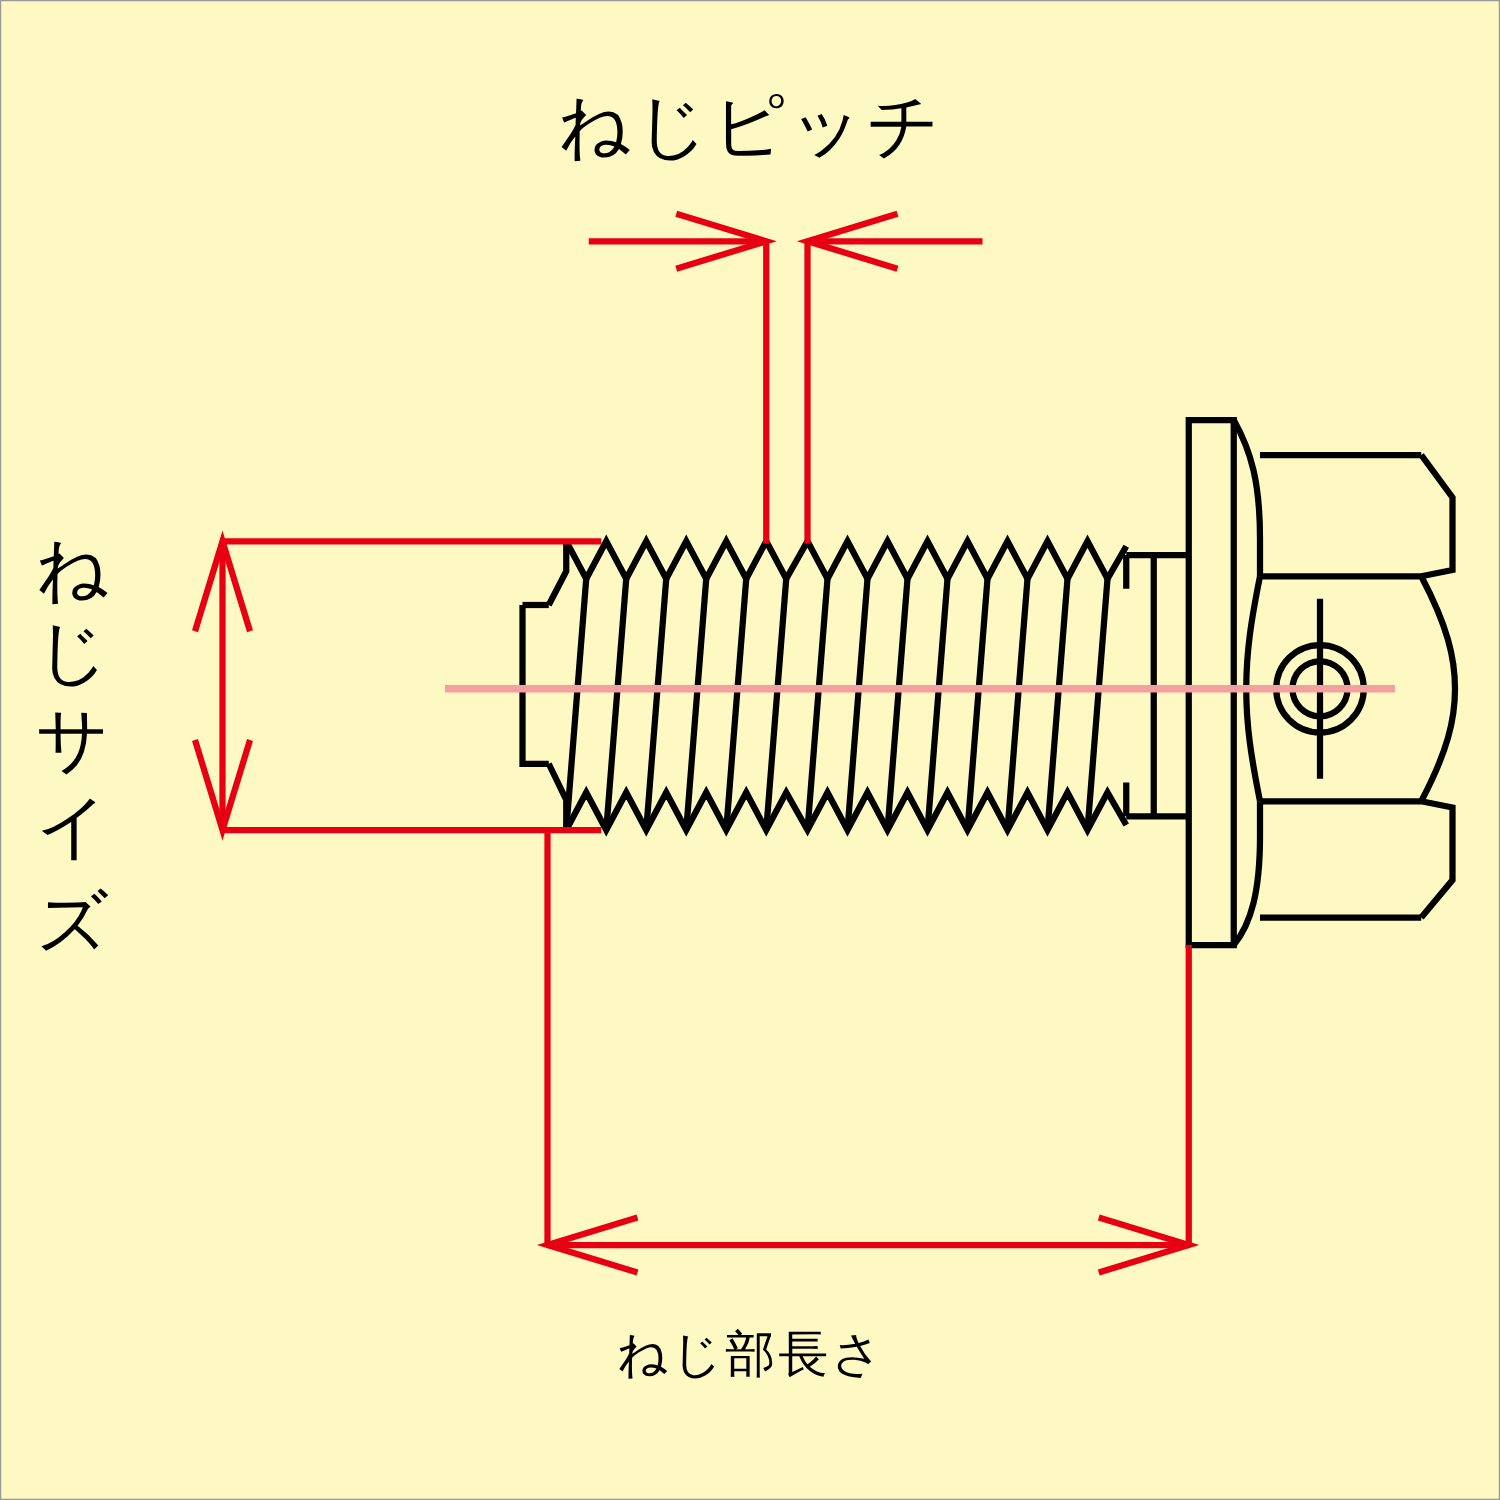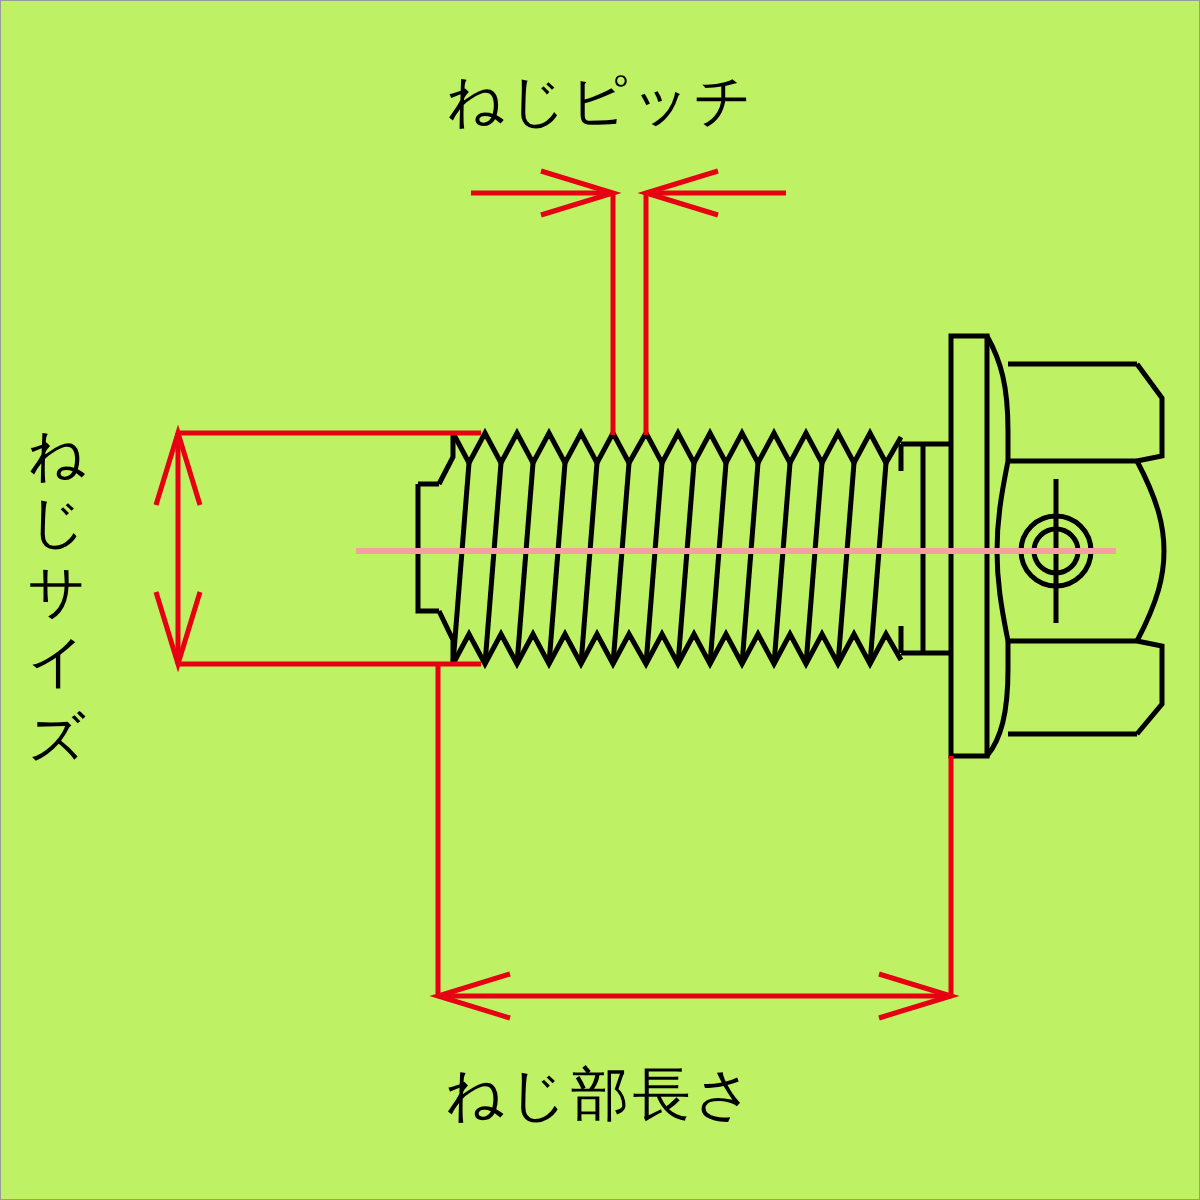--- a/index.html
+++ b/index.html
@@ -10,21 +10,21 @@
   body {
     width: 1200px;
     height: 1200px;
     font-family: "DejaVu Sans", sans-serif;
     overflow: hidden;
   }
   #diagram-root {
     position: relative;
     width: 1200px;
     height: 1200px;
-    background: #bef264;
+    background: #fef9c3;
     box-sizing: border-box;
     border: 1px solid #9a9a9a;
   }
   svg#bolt-svg {
     position: absolute;
     left: 0;
     top: 0;
     width: 1200px;
     height: 1200px;
     display: block;
@@ -43,21 +43,21 @@
     width: 1200px;
     text-align: center;
     font-size: 57px;
     letter-spacing: 0.06em;
   }
   #label-length {
     left: 0;
     top: 1055px;
     width: 1200px;
     text-align: center;
-    font-size: 58px;
+    font-size: 40px;
     letter-spacing: 0.06em;
   }
   #label-size {
     left: 28px;
     top: 390px;
     font-size: 57px;
     letter-spacing: 0.06em;
     writing-mode: vertical-rl;
     text-orientation: upright;
     line-height: 1;

